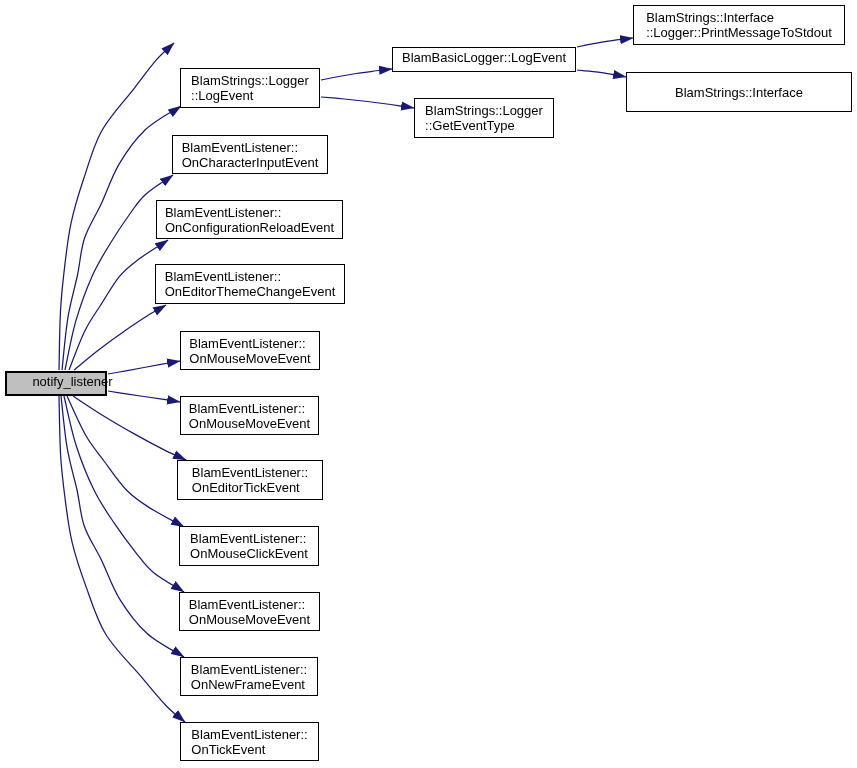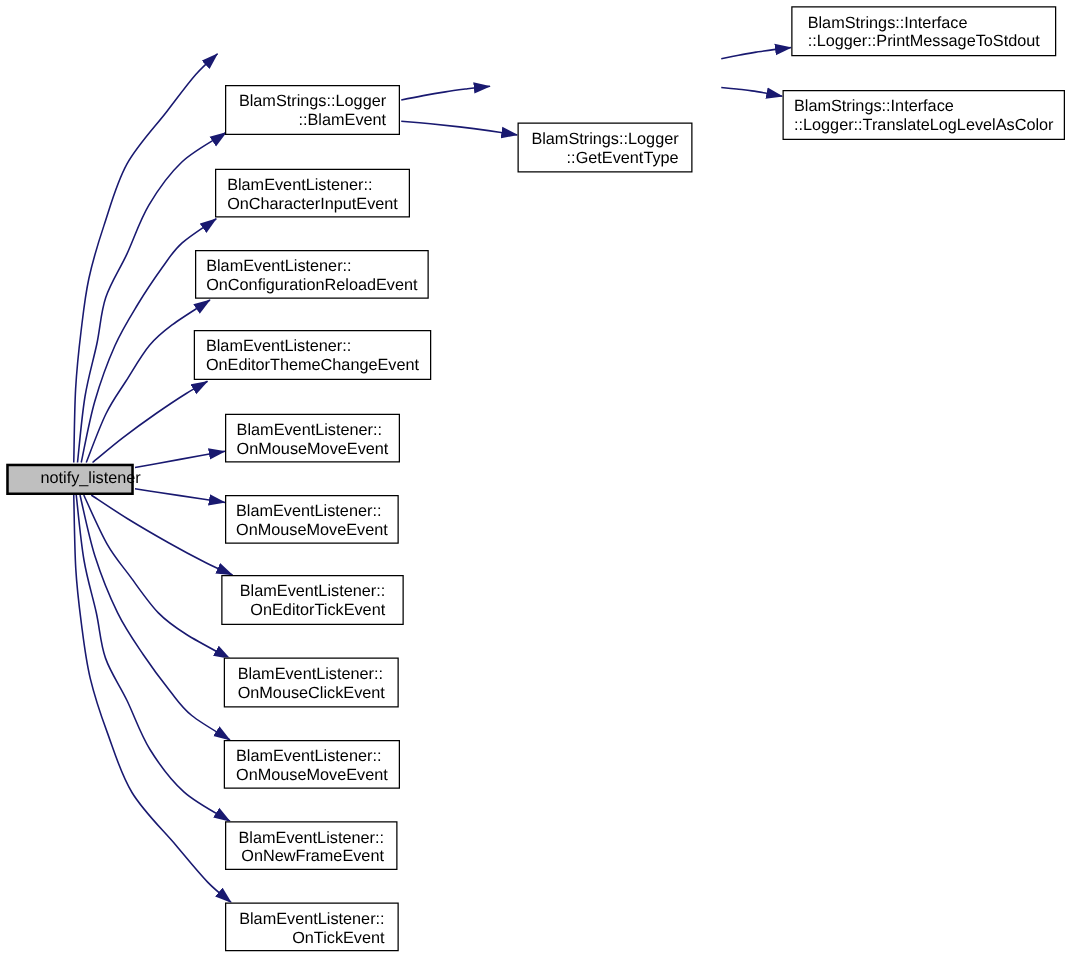--- a/index.html
+++ b/index.html
@@ -45,21 +45,21 @@
     display: inline-block;
   }
   .node.single .label {
     position: relative;
     top: -2px;
   }
   .node .label .line {
     text-align: left;
   }
   .node .label .line + .line {
-    text-align: right;
+    text-align: left;
   }
 </style>
 </head>
 <body>
 
 <div id="canvas">
   <svg id="edge-layer">
       <defs>
         <marker id="arrow" viewBox="0 -5 14 10" refX="13" refY="0" markerWidth="14" markerHeight="10" orient="auto" markerUnits="userSpaceOnUse">
           <path d="M0,-4.6 L13.6,0 L0,4.6 z" fill="#191970" stroke="none"></path>
@@ -83,21 +83,21 @@
       <path d="M577,70 C579.0,70.2 585.2,70.8 589.3,71.2 C593.4,71.7 597.5,72.1 601.6,72.7 C605.7,73.3 609.7,74.0 613.8,74.7 C617.9,75.4 624.0,76.6 626,77" fill="none" stroke="#191970" stroke-width="1.25" marker-end="url(#arrow)"></path>
     </svg>
 <div class="node root single" style="left: 5px; top: 371px; width: 102px; height: 25px;">
       <span class="label">
         <div class="line">notify_listener</div>
       </span>
     </div>
     <div class="node" style="left: 180px; top: 68px; width: 140px; height: 40px;">
       <span class="label">
         <div class="line">BlamStrings::Logger</div>
-        <div class="line">::BlamEvent</div>
+        <div class="line">::LogEvent</div>
       </span>
     </div>
     <div class="node" style="left: 172px; top: 135px; width: 156px; height: 39px;">
       <span class="label">
         <div class="line">BlamEventListener::</div>
         <div class="line">OnCharacterInputEvent</div>
       </span>
     </div>
     <div class="node" style="left: 156px; top: 200px; width: 187px; height: 39px;">
       <span class="label">
@@ -146,31 +146,35 @@
         <div class="line">BlamEventListener::</div>
         <div class="line">OnNewFrameEvent</div>
       </span>
     </div>
     <div class="node" style="left: 180px; top: 722px; width: 139px; height: 39px;">
       <span class="label">
         <div class="line">BlamEventListener::</div>
         <div class="line">OnTickEvent</div>
       </span>
     </div>
+    <div class="node single" style="left: 392px; top: 47px; width: 184px; height: 25px;">
+      <span class="label">
+        <div class="line">BlamBasicLogger::LogEvent</div>
+      </span>
+    </div>
     <div class="node" style="left: 414px; top: 98px; width: 140px; height: 40px;">
       <span class="label">
         <div class="line">BlamStrings::Logger</div>
         <div class="line">::GetEventType</div>
       </span>
     </div>
     <div class="node" style="left: 633px; top: 5px; width: 212px; height: 40px;">
       <span class="label">
         <div class="line">BlamStrings::Interface</div>
         <div class="line">::Logger::PrintMessageToStdout</div>
       </span>
     </div>
     <div class="node" style="left: 626px; top: 72px; width: 226px; height: 40px;">
       <span class="label">
         <div class="line">BlamStrings::Interface</div>
-        <div class="line">::Logger::TranslateLogLevelAsColor</div>
       </span>
     </div>
   </div>
 
 </body></html>

